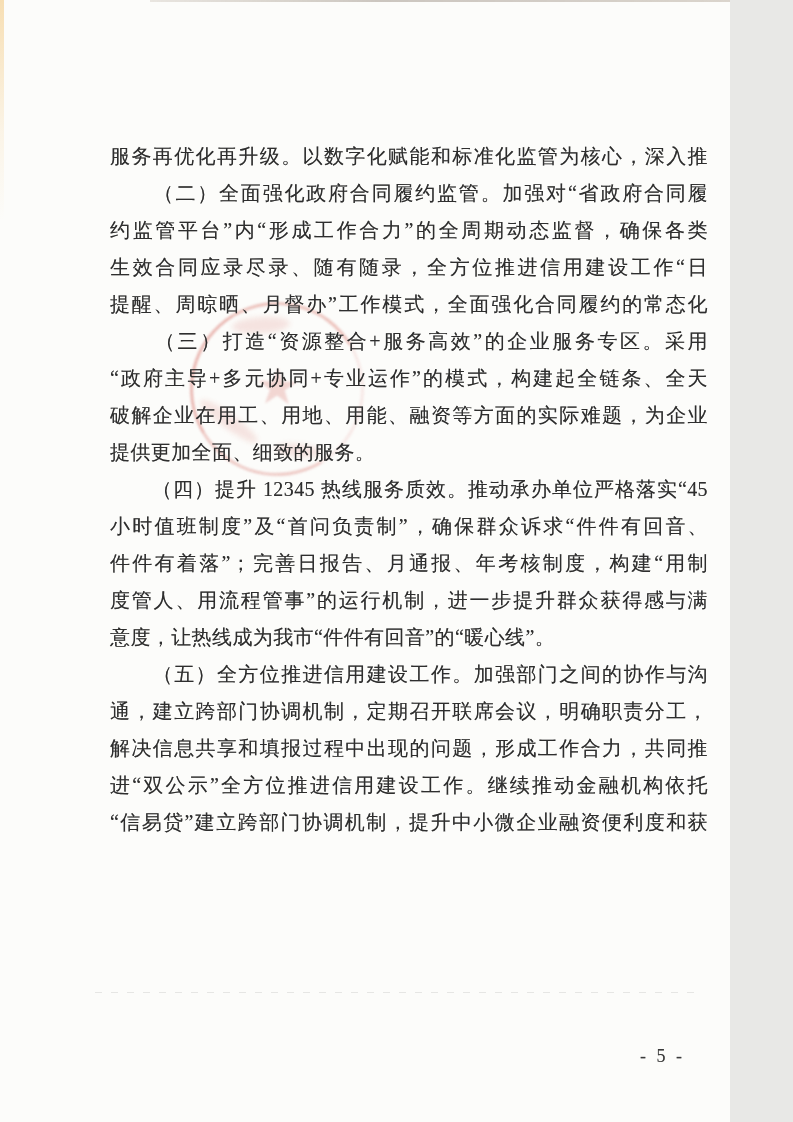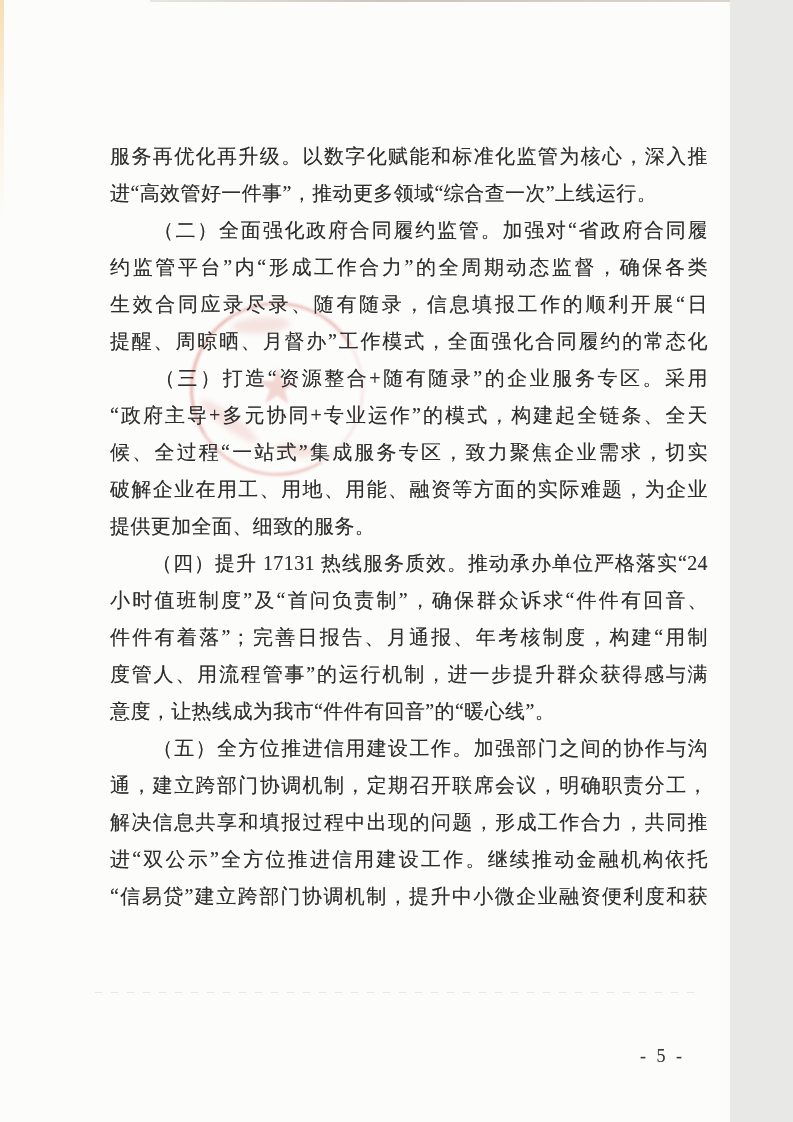--- a/index.html
+++ b/index.html
@@ -83,31 +83,29 @@
 
   <div class="stamp">
     <span class="stamp-star">★</span>
     <span class="stamp-smudge smudge-a"></span>
     <span class="stamp-smudge smudge-b"></span>
     <span class="stamp-smudge smudge-c"></span>
   </div>
 
   <div class="text-block">
     <div class="line">服务再优化再升级。以数字化赋能和标准化监管为核心，深入推</div>
-    <div class="line end">进“高效管好一件事”，推动更多领域“综合查一次”上线运行。</div>
     <div class="line">　　（二）全面强化政府合同履约监管。加强对“省政府合同履</div>
     <div class="line">约监管平台”内“形成工作合力”的全周期动态监督，确保各类</div>
-    <div class="line">生效合同应录尽录、随有随录，信息填报工作的顺利开展“日</div>
+    <div class="line">生效合同应录尽录、随有随录，全方位推进信用建设工作“日</div>
     <div class="line">提醒、周晾晒、月督办”工作模式，全面强化合同履约的常态化</div>
-    <div class="line">　　（三）打造“资源整合+随有随录”的企业服务专区。采用</div>
+    <div class="line">　　（三）打造“资源整合+服务高效”的企业服务专区。采用</div>
     <div class="line">“政府主导+多元协同+专业运作”的模式，构建起全链条、全天</div>
-    <div class="line">候、全过程“一站式”集成服务专区，致力聚焦企业需求，切实</div>
     <div class="line">破解企业在用工、用地、用能、融资等方面的实际难题，为企业</div>
     <div class="line end">提供更加全面、细致的服务。</div>
-    <div class="line">　　（四）提升 17131 热线服务质效。推动承办单位严格落实“24</div>
+    <div class="line">　　（四）提升 12345 热线服务质效。推动承办单位严格落实“45</div>
     <div class="line">小时值班制度”及“首问负责制”，确保群众诉求“件件有回音、</div>
     <div class="line">件件有着落”；完善日报告、月通报、年考核制度，构建“用制</div>
     <div class="line">度管人、用流程管事”的运行机制，进一步提升群众获得感与满</div>
     <div class="line end">意度，让热线成为我市“件件有回音”的“暖心线”。</div>
     <div class="line">　　（五）全方位推进信用建设工作。加强部门之间的协作与沟</div>
     <div class="line">通，建立跨部门协调机制，定期召开联席会议，明确职责分工，</div>
     <div class="line">解决信息共享和填报过程中出现的问题，形成工作合力，共同推</div>
     <div class="line">进“双公示”全方位推进信用建设工作。继续推动金融机构依托</div>
     <div class="line">“信易贷”建立跨部门协调机制，提升中小微企业融资便利度和获</div>
   </div>

